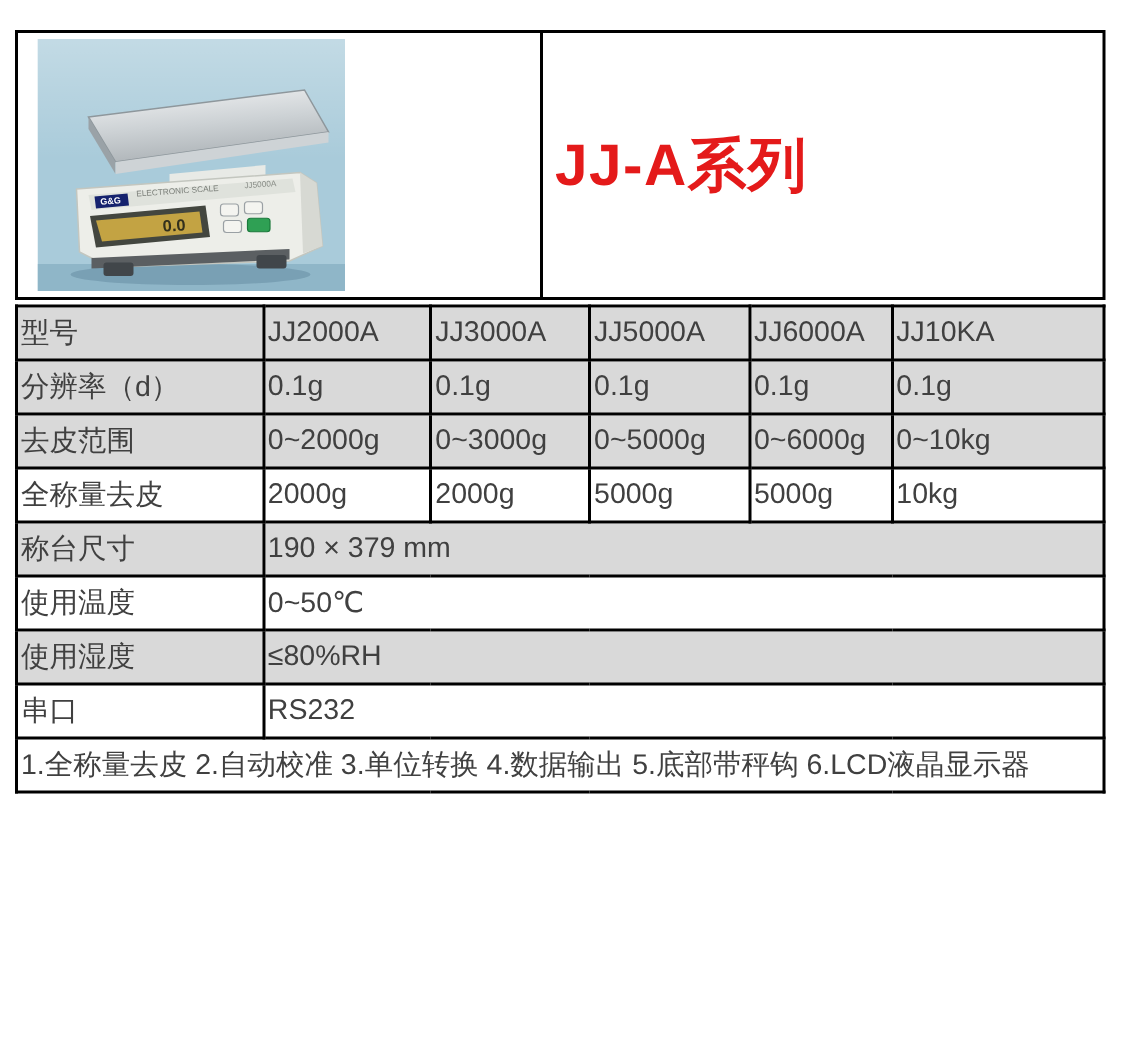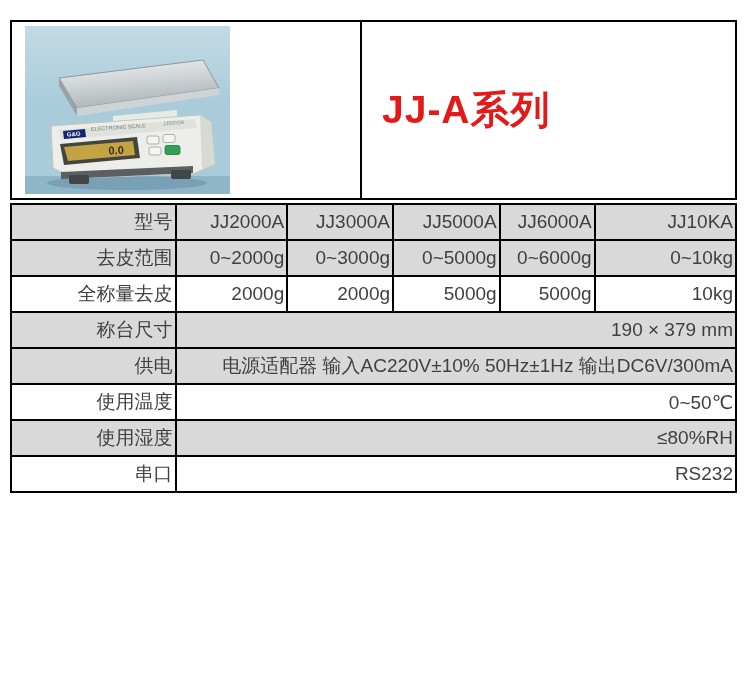--- a/index.html
+++ b/index.html
@@ -11,30 +11,30 @@
   .wrap{position:absolute;left:10px;top:20px;width:727px;}
   
   .panel{
     box-sizing:border-box;height:180px;border:2px solid var(--line,#000);
     display:flex;margin-bottom:3px;background:#fff;
   }
   .photo-cell{
     box-sizing:border-box;width:350px;border-right:2px solid var(--line,#000);
     display:flex;align-items:center;padding-left:13px;
   }
-  .title-cell{flex:1;display:flex;align-items:center;padding-left:20px;}
+  .title-cell{flex:1;display:flex;align-items:center;padding-left:8px;}
   .series-title{
     font-size:39px;font-weight:bold;letter-spacing:1px;
     color:var(--title-color,#e41a1a);white-space:nowrap;
   }
   
   table.spec{border-collapse:collapse;width:100%;table-layout:fixed;}
   .spec td{
     box-sizing:border-box;border:2px solid var(--line,#000);
-    height:36px;text-align:right;vertical-align:middle;
+    height:36px;text-align:left;vertical-align:middle;
     font-size:19px;color:var(--ink,#404040);padding:0 2px;
     white-space:nowrap;overflow:hidden;
   }
   .spec tr.shade td{background:var(--shade,#d9d9d9);}
   .spec td.features{font-size:19px;letter-spacing:0;}
   svg text{font-family:"Liberation Sans","DejaVu Sans",sans-serif;}
 </style>
 </head>
 <body>
 
@@ -104,51 +104,58 @@
     <tbody id="spec-body">
         <tr class="shade">
           <td>型号</td>
           <td>JJ2000A</td>
           <td>JJ3000A</td>
           <td>JJ5000A</td>
           <td>JJ6000A</td>
           <td>JJ10KA</td>
         </tr>
         <tr class="shade">
+          <td>分辨率（d）</td>
+          <td>0.1g</td>
+          <td>0.1g</td>
+          <td>0.1g</td>
+          <td>0.1g</td>
+          <td>0.1g</td>
+        </tr>
+        <tr class="shade">
           <td>去皮范围</td>
           <td>0~2000g</td>
           <td>0~3000g</td>
           <td>0~5000g</td>
           <td>0~6000g</td>
           <td>0~10kg</td>
         </tr>
         <tr>
           <td>全称量去皮</td>
           <td>2000g</td>
           <td>2000g</td>
           <td>5000g</td>
           <td>5000g</td>
           <td>10kg</td>
         </tr>
         <tr class="shade">
           <td>称台尺寸</td>
           <td colspan="5">190 × 379 mm</td>
         </tr>
-        <tr class="shade">
-          <td>供电</td>
-          <td colspan="5">电源适配器 输入AC220V±10%  50Hz±1Hz  输出DC6V/300mA</td>
-        </tr>
         <tr>
           <td>使用温度</td>
           <td colspan="5">0~50℃</td>
         </tr>
         <tr class="shade">
           <td>使用湿度</td>
           <td colspan="5">≤80%RH</td>
         </tr>
         <tr>
           <td>串口</td>
           <td colspan="5">RS232</td>
         </tr>
+        <tr>
+          <td colspan="6" class="features">1.全称量去皮 2.自动校准 3.单位转换 4.数据输出 5.底部带秤钩 6.LCD液晶显示器</td>
+        </tr>
       </tbody>
   </table>
 
 </div>
 
 </body></html>

